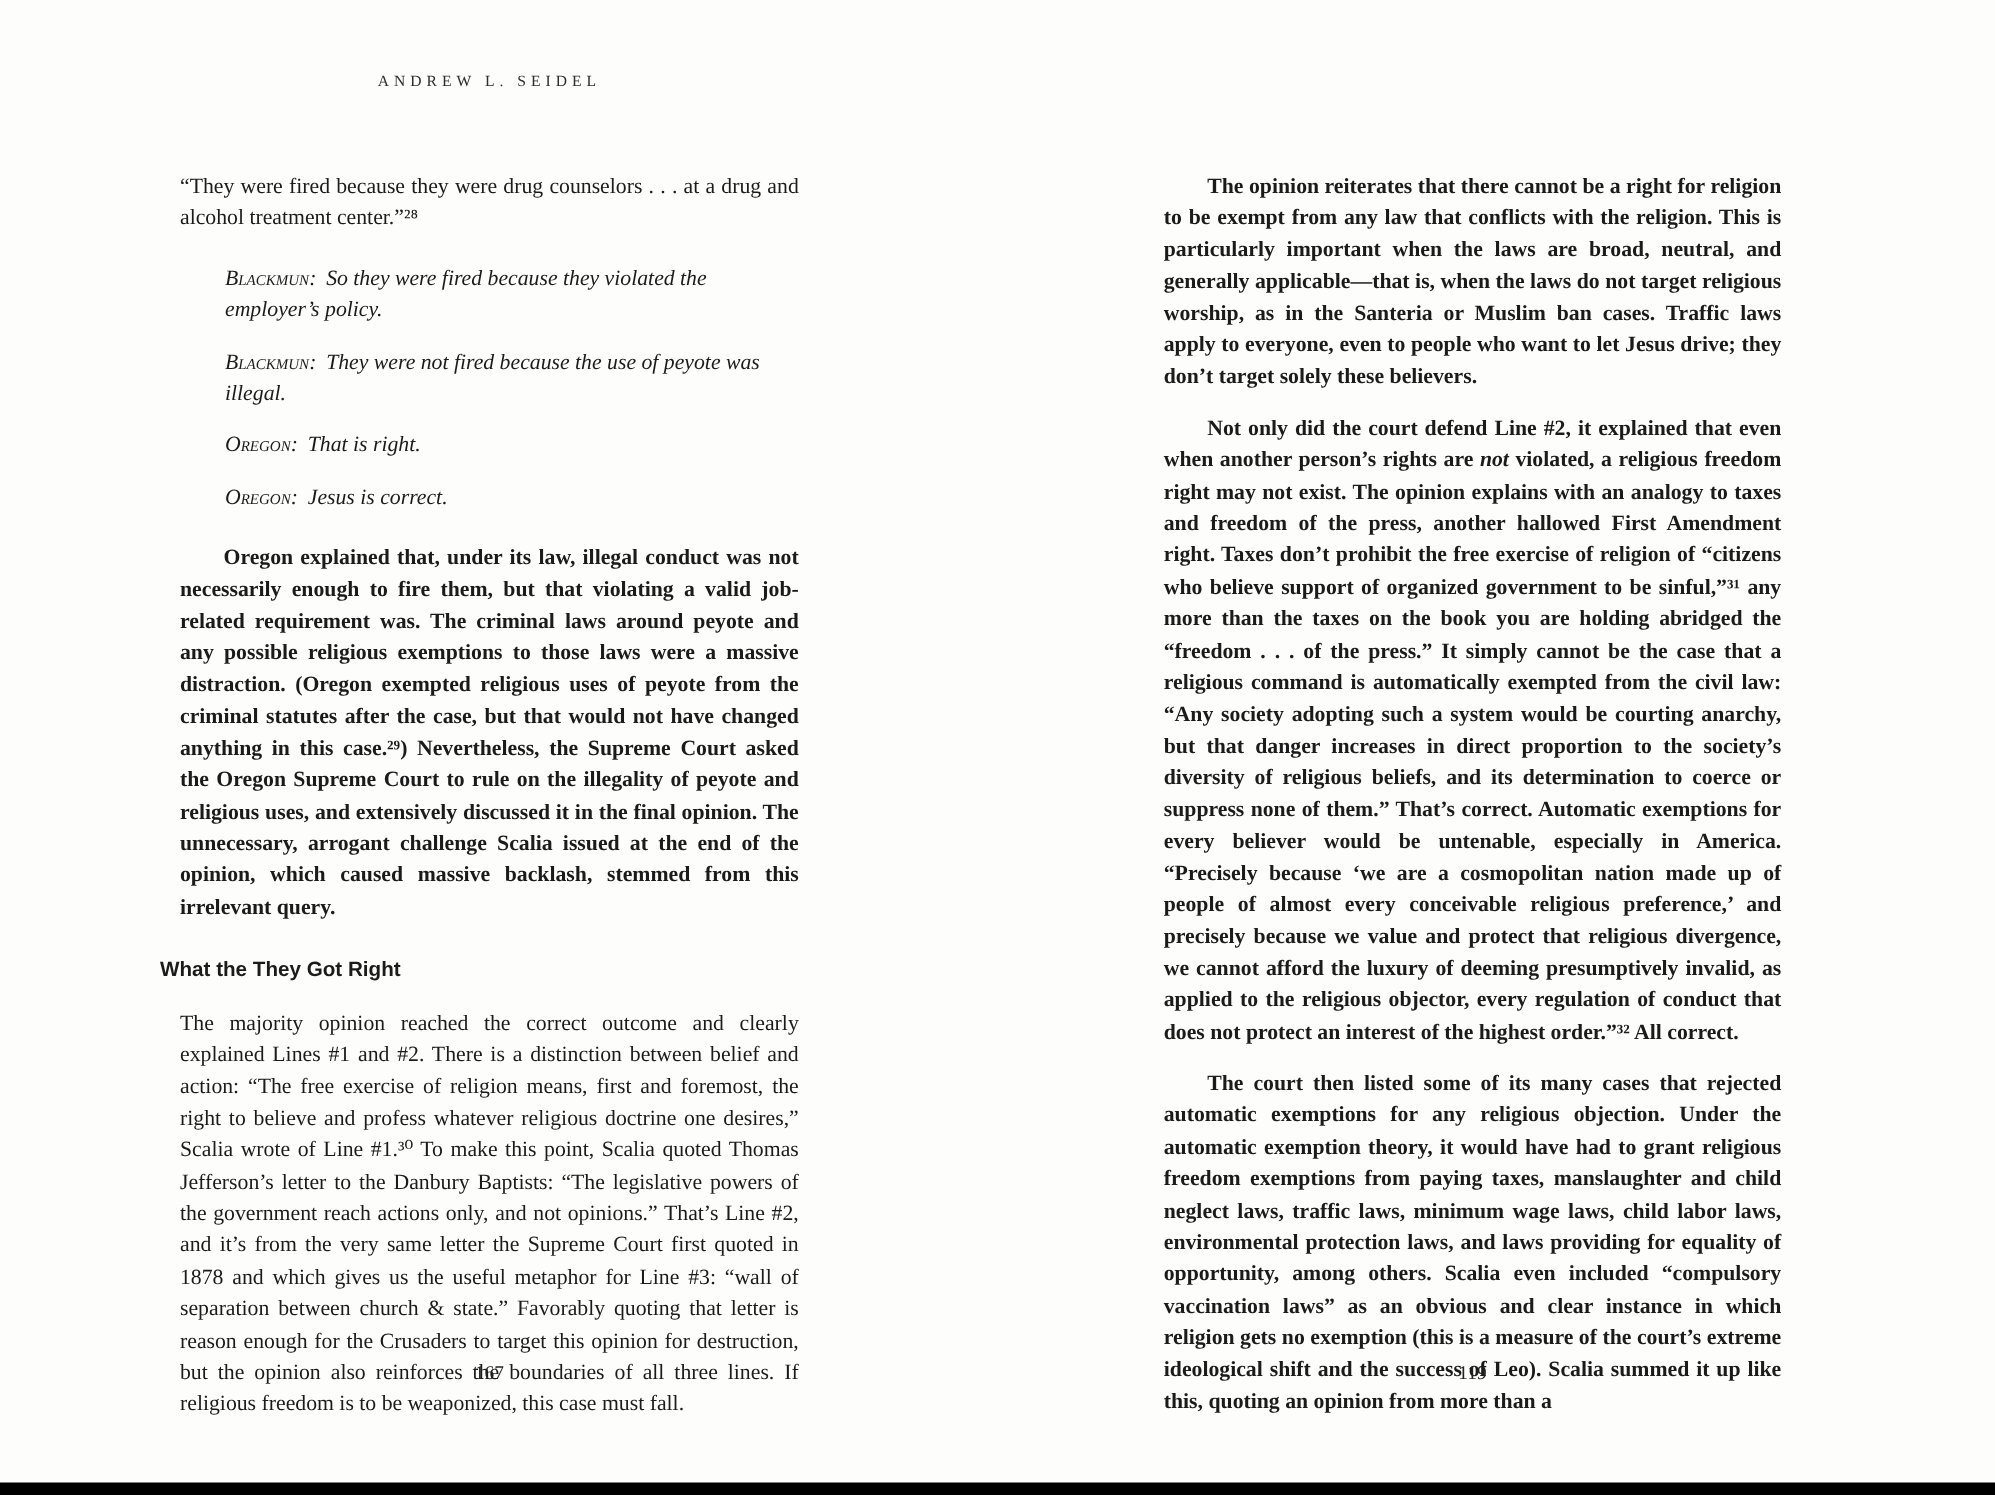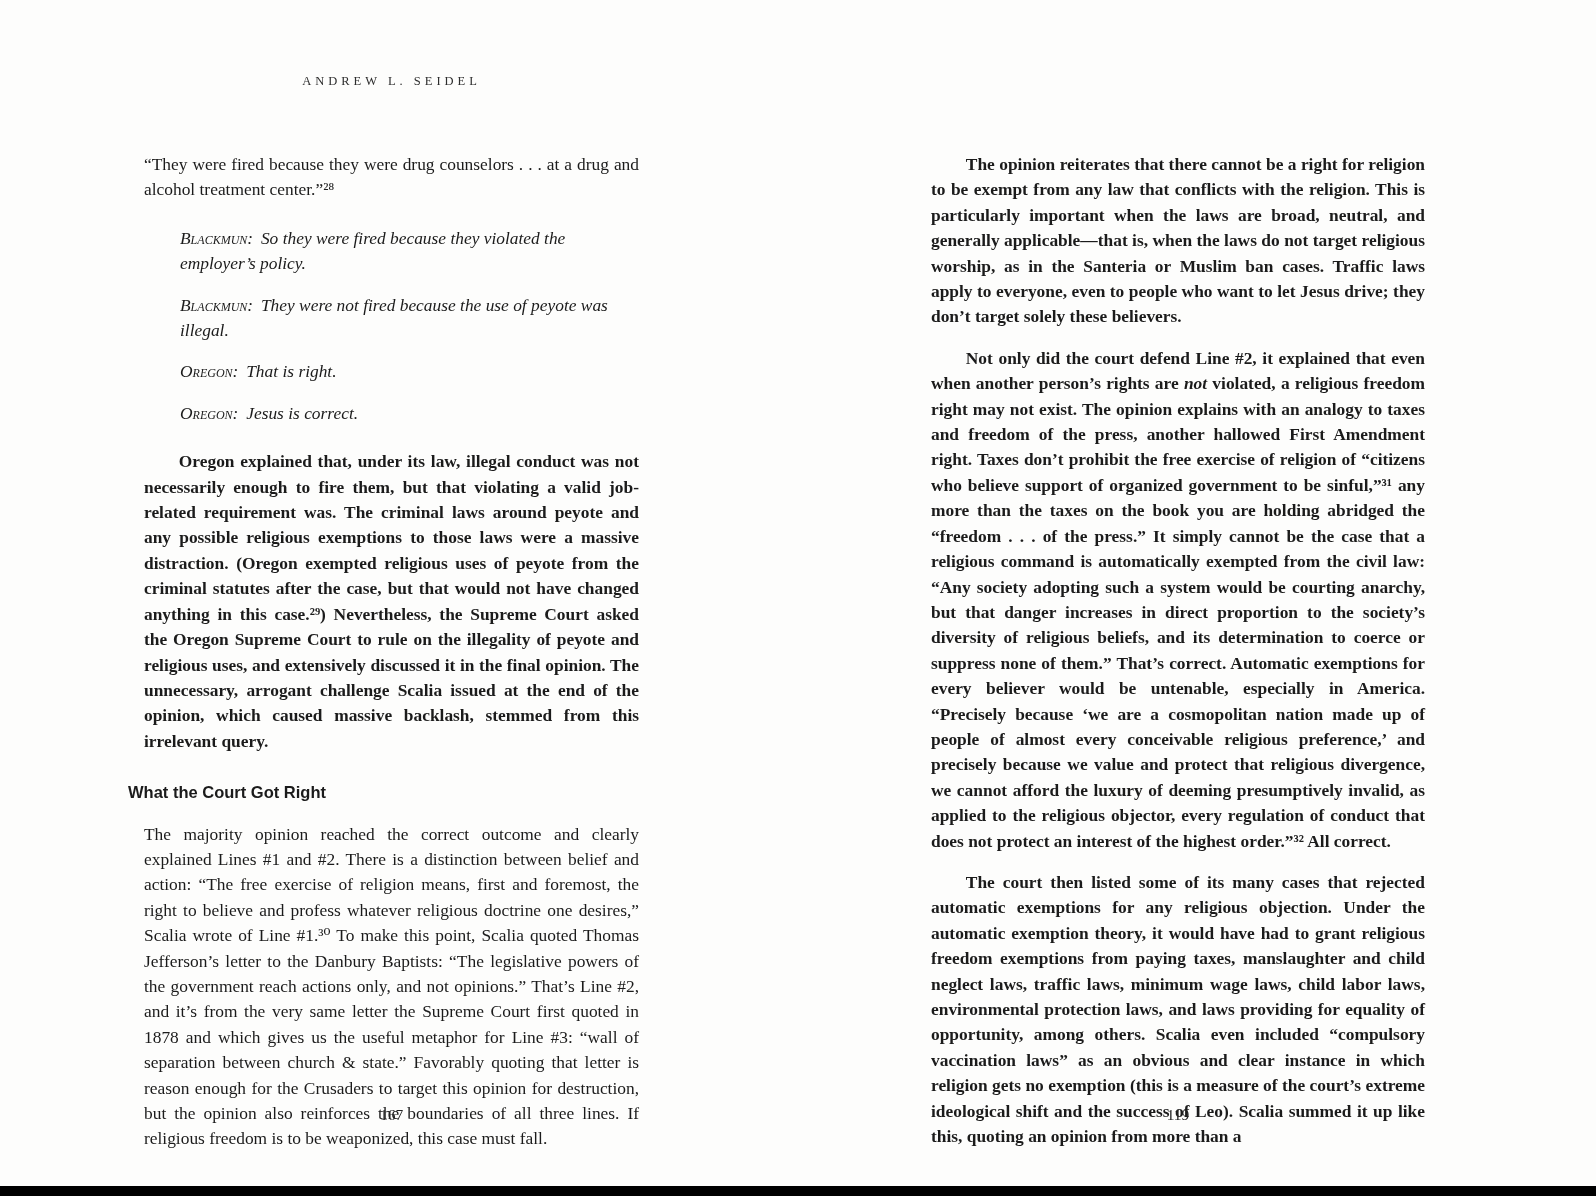--- a/index.html
+++ b/index.html
@@ -11,21 +11,21 @@
     position: relative;
     width: 1596px;
     height: 1196px;
     background: #fdfdfc;
     font-family: "Liberation Serif", "DejaVu Serif", serif;
     color: #1b1b1b;
     overflow: hidden;
   }
   .page {
     position: absolute;
-    top: 16px;
+    top: 0;
     height: 1080px;
   }
   .page-left  { left: 128px; width: 527px; }
   .page-right { left: 915px; width: 526px; }
 
   .running-header {
     position: absolute;
     top: 58px;
     left: 0;
     width: 100%;
@@ -105,21 +105,21 @@
 
       <div class="dialogue">
         <p><span class="speaker">Blackmun:</span><span>So they were fired because they violated the employer’s policy.</span></p>
         <p><span class="speaker">Blackmun:</span><span>They were not fired because the use of peyote was illegal.</span></p>
         <p><span class="speaker">Oregon:</span><span>That is right.</span></p>
         <p><span class="speaker">Oregon:</span><span>Jesus is correct.</span></p>
       </div>
 
       <p class="indent">Oregon explained that, under its law, illegal conduct was not necessarily enough to fire them, but that violating a valid job-related requirement was. The criminal laws around peyote and any possible religious exemptions to those laws were a massive distraction. (Oregon exempted religious uses of peyote from the criminal statutes after the case, but that would not have changed anything in this case.²⁹) Nevertheless, the Supreme Court asked the Oregon Supreme Court to rule on the illegality of peyote and religious uses, and extensively discussed it in the final opinion. The unnecessary, arrogant challenge Scalia issued at the end of the opinion, which caused massive backlash, stemmed from this irrelevant query.</p>
 
-      <h2 class="section-heading">What the Court Got Right</h2>
+      <h2 class="section-heading">What the They Got Right</h2>
 
       <p class="noindent">The majority opinion reached the correct outcome and clearly explained Lines #1 and #2. There is a distinction between belief and action: “The free exercise of religion means, first and foremost, the right to believe and profess whatever religious doctrine one desires,” Scalia wrote of Line #1.³⁰ To make this point, Scalia quoted Thomas Jefferson’s letter to the Danbury Baptists: “The legislative powers of the government reach actions only, and not opinions.” That’s Line #2, and it’s from the very same letter the Supreme Court first quoted in 1878 and which gives us the useful metaphor for Line #3: “wall of separation between church &amp; state.” Favorably quoting that letter is reason enough for the Crusaders to target this opinion for destruction, but the opinion also reinforces the boundaries of all three lines. If religious freedom is to be weaponized, this case must fall.</p>
     </div>
 
     <div class="page-number">167</div>
   </div>
 
   <div class="page page-right">
 
     <div class="body-text">

